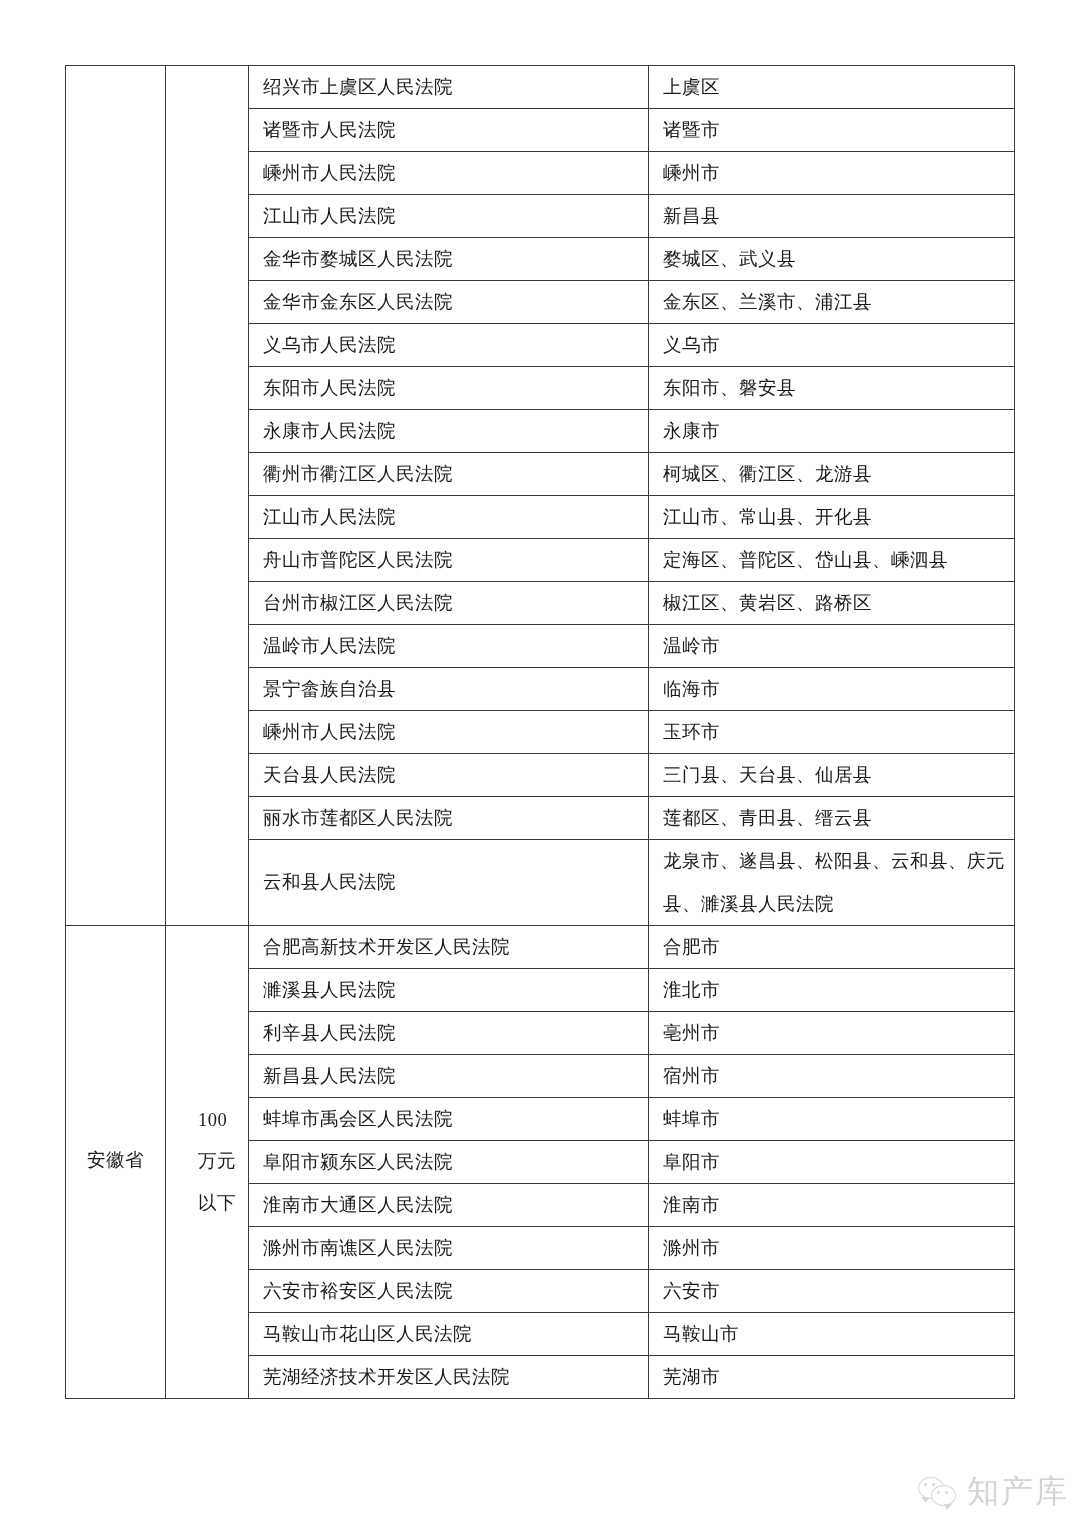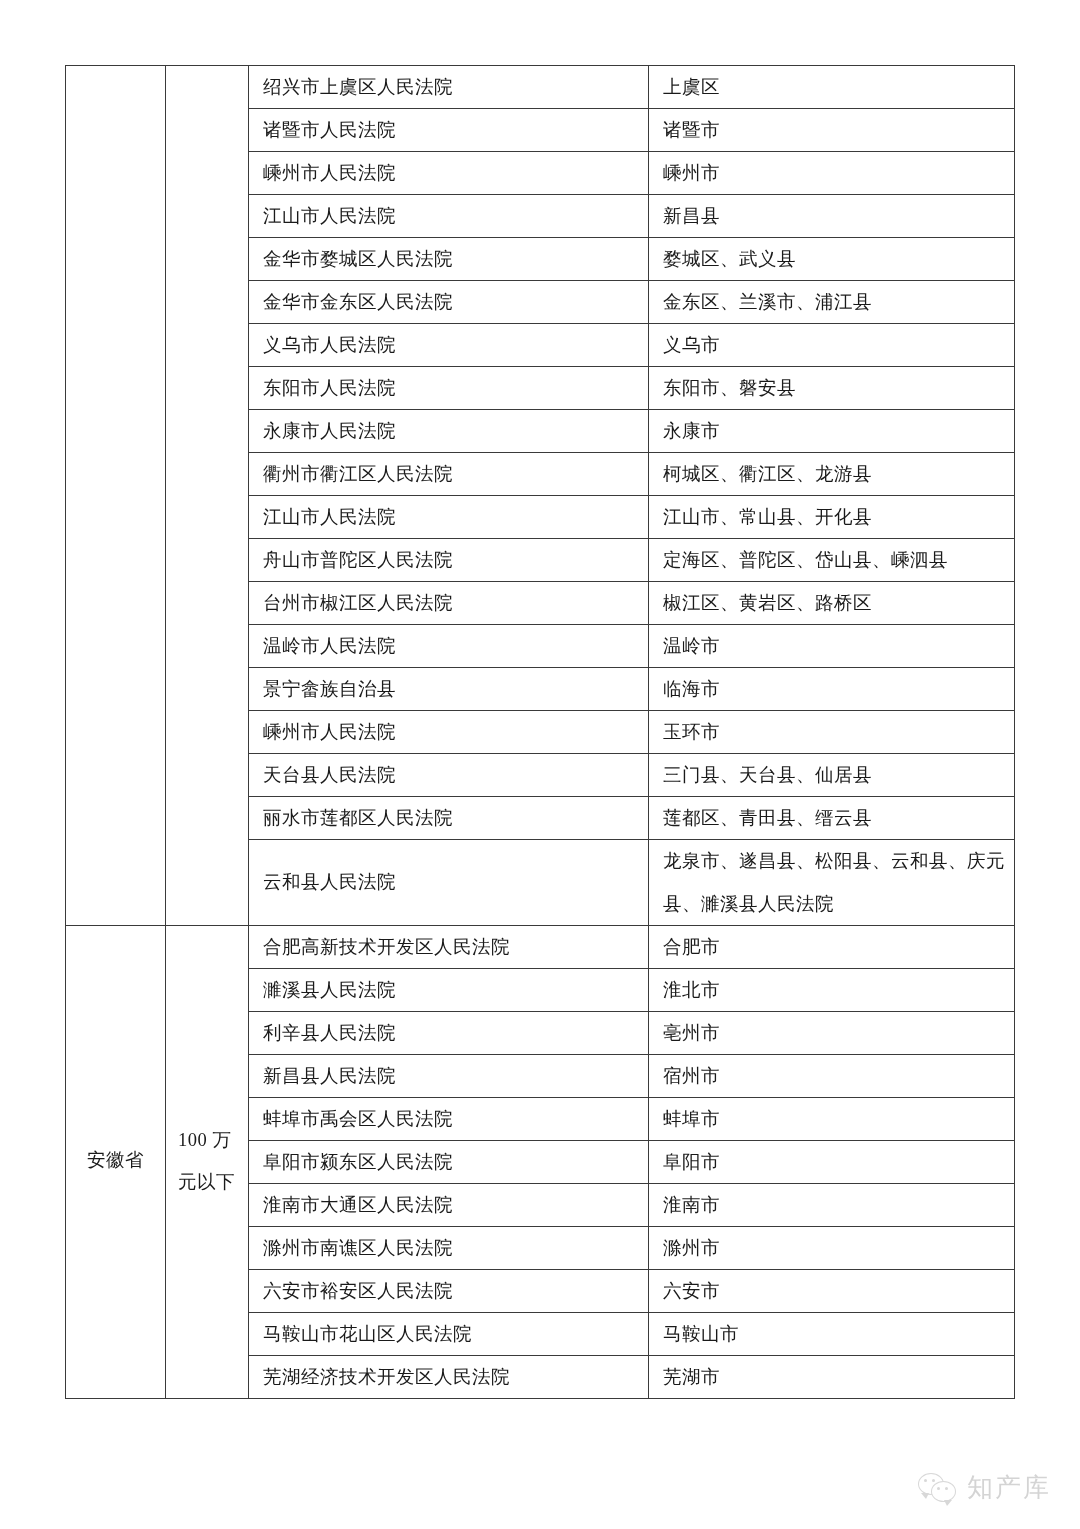--- a/index.html
+++ b/index.html
@@ -59,20 +59,21 @@
   td.amount-cell {
     text-align: left;
     padding-left: 12px;
     padding-right: 8px;
     vertical-align: middle;
     line-height: 2.25;
   }
   td.amount-cell .amt-inner {
     display: block;
     word-break: break-all;
+    margin-left: 20px;
   }
   td.tall-row {
     height: 86px;
     line-height: 2.3;
   }
   td.spacer-cell { padding: 0; }
 
   
   .watermark {
     position: absolute;
@@ -129,21 +130,21 @@
     border-radius: 50%;
     background: #9a9a9a;
   }
   .wechat-icon .d1 { left: 6px;  top: 6px; }
   .wechat-icon .d2 { left: 14px; top: 6px; }
   .wechat-icon .d3 { left: 19px; top: 14px; }
   .wechat-icon .d4 { left: 27px; top: 14px; }
 
   .watermark-text {
     font-family: "Liberation Sans", "DejaVu Sans", sans-serif;
-    font-size: 26px;
+    font-size: 32px;
     color: #8f8f8f;
     letter-spacing: 2px;
     white-space: nowrap;
   }
 </style>
 </head>
 <body>
 
 <div class="page">
 

